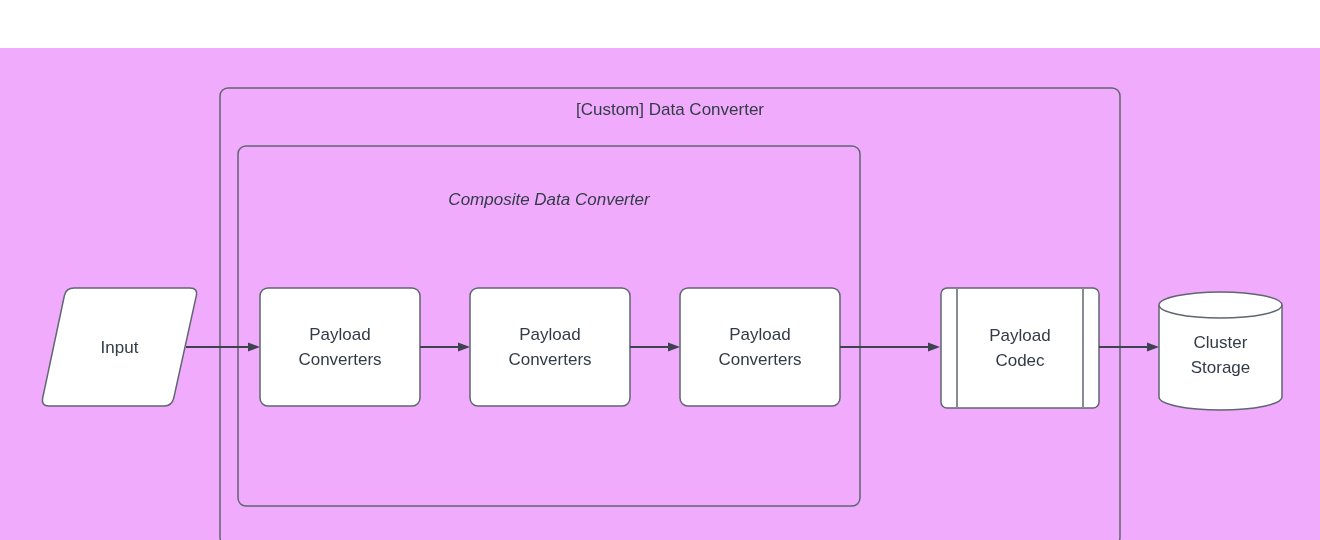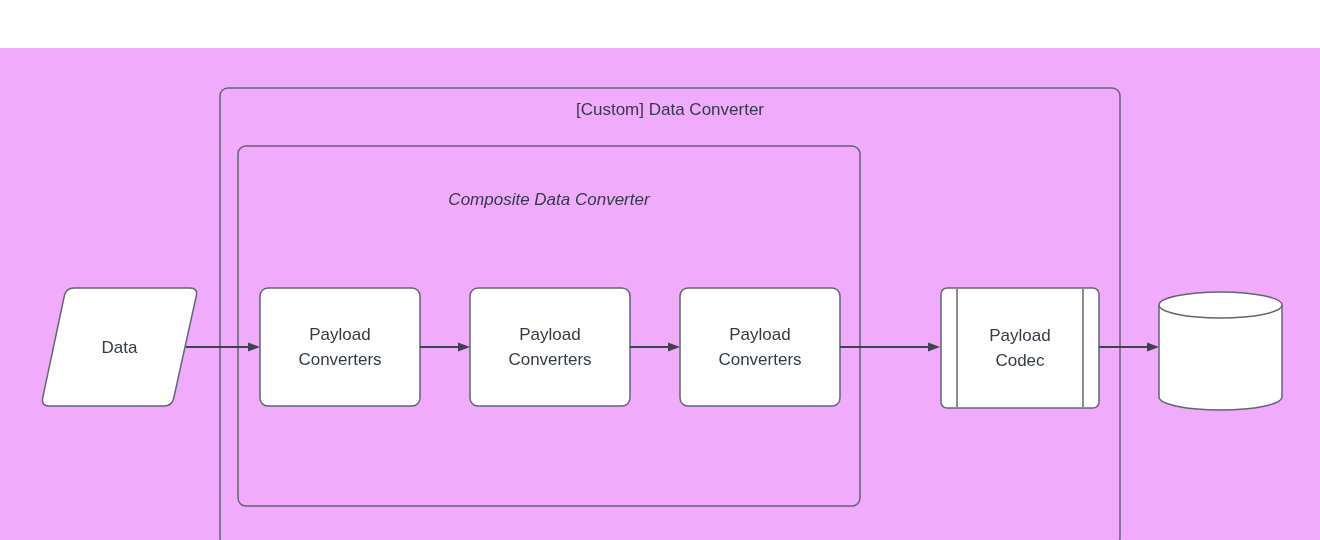--- a/index.html
+++ b/index.html
@@ -115,28 +115,30 @@
     <g>
       <line class="arrow-line" x1="1099" y1="299" x2="1148" y2="299"></line>
       <polygon class="arrow-head" points="1159,299 1147,294.6 1147,303.4"></polygon>
     </g>
   </svg>
 
   <div class="lbl lbl-title pos-custom-title">[Custom] Data Converter</div>
 
   <div class="lbl lbl-title pos-composite-title">Composite Data Converter</div>
 
-  <div class="lbl pos-input">Data</div>
+  <div class="lbl pos-input">Input</div>
 
   <div class="lbl pos-payload1">Payload
 Converters</div>
 
   <div class="lbl pos-payload2">Payload
 Converters</div>
 
   <div class="lbl pos-payload3">Payload
 Converters</div>
 
   <div class="lbl pos-codec">Payload
 Codec</div>
 
+  <div class="lbl pos-storage">Cluster
+Storage</div>
 
 </div>
 
 </body></html>

